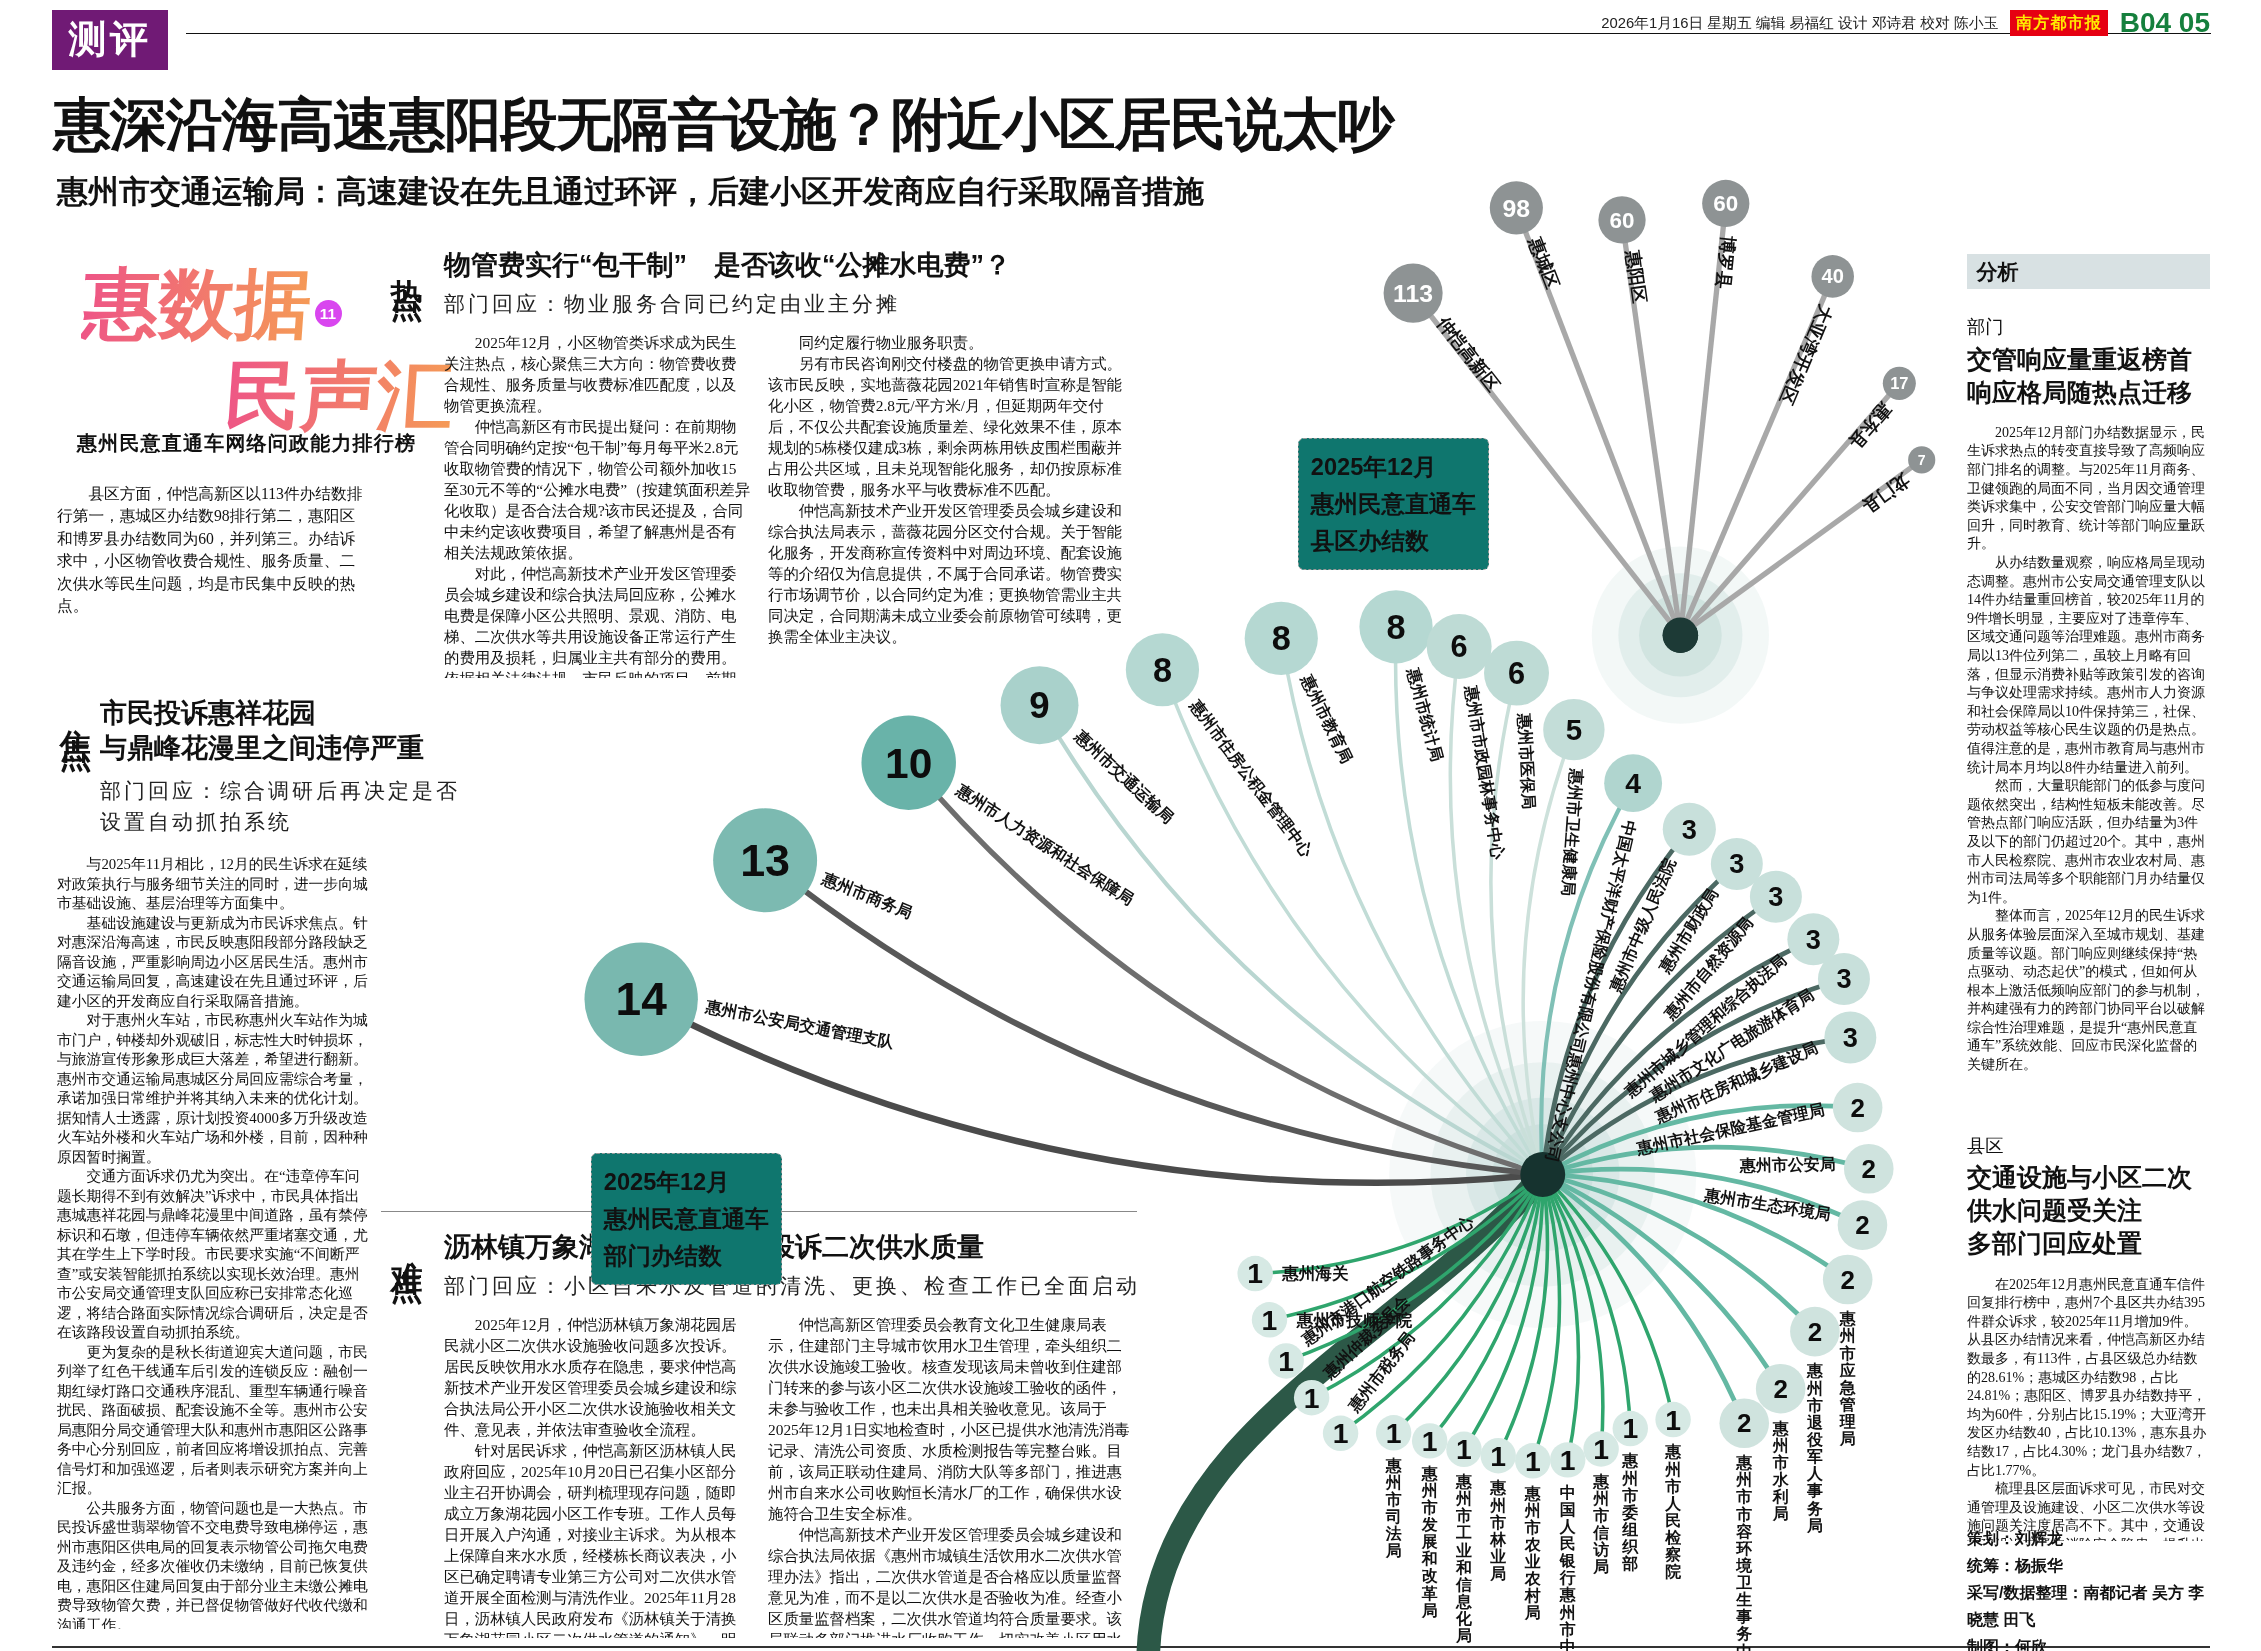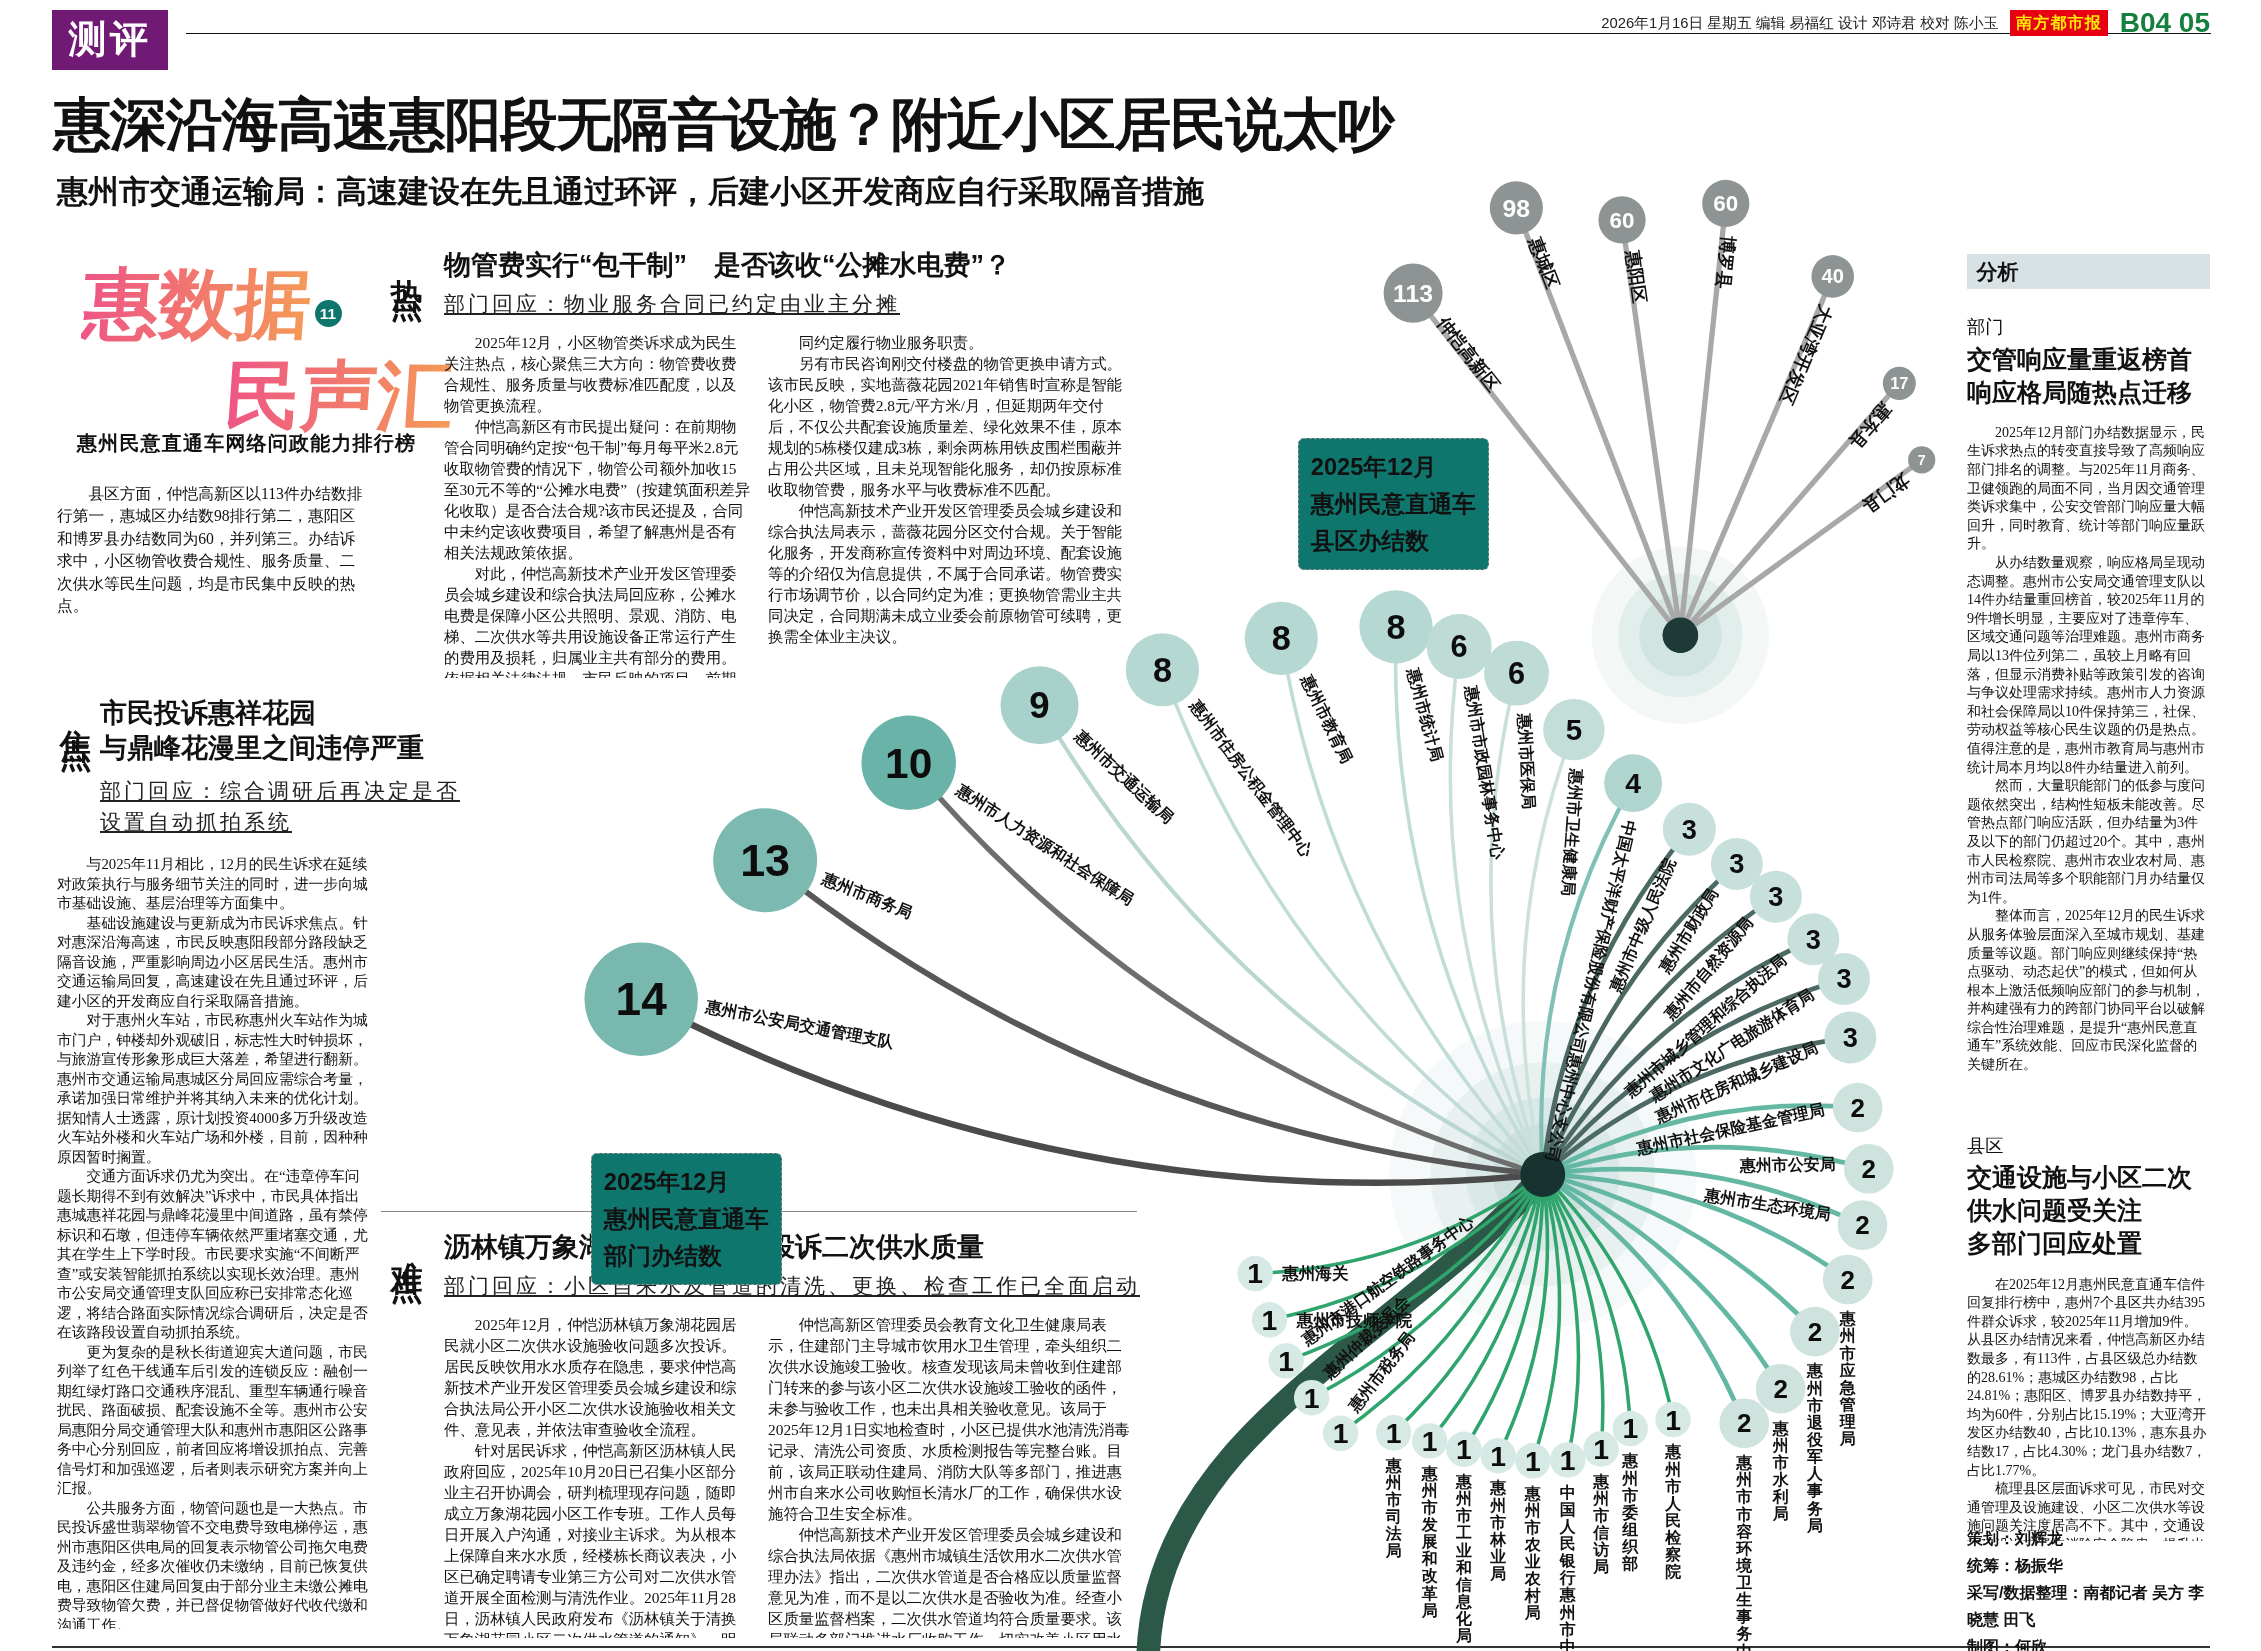--- a/index.html
+++ b/index.html
@@ -19,37 +19,37 @@
   
   .headline{left:54px;top:87px;width:2156px;font:900 57px "Liberation Sans",sans-serif;
             letter-spacing:-1.2px;white-space:nowrap;z-index:2;}
   .deck{left:57px;top:171px;font:700 31px "Liberation Sans",sans-serif;z-index:2;}
   
   .logo{left:83px;top:254px;z-index:2;}
   .logo-l1{font:900 76px "Liberation Sans",sans-serif;
            background:linear-gradient(90deg,#ee5586,#f59a56);
            -webkit-background-clip:text;background-clip:text;color:transparent;
            display:inline-block;transform:skewX(-4deg);}
-  .logo-badge{display:inline-block;width:27px;height:27px;border-radius:50%;background:#0f766e;
+  .logo-badge{display:inline-block;width:27px;height:27px;border-radius:50%;background:#d946ef;
               color:#fff;font:700 15.4px "Liberation Sans",sans-serif;text-align:center;
               line-height:27px;vertical-align:10.6px;margin-left:3.5px;}
   .logo-l2{font:900 76px "Liberation Sans",sans-serif;margin-left:142px;margin-top:-10.6px;
            background:linear-gradient(90deg,#ee5586,#f59a56);
            -webkit-background-clip:text;background-clip:text;color:transparent;
            display:block;width:fit-content;transform:skewX(-4deg);}
   .logo-sub{left:77px;top:430px;font:700 20px "Liberation Sans",sans-serif;letter-spacing:1.2px;z-index:2;}
   .intro{left:57px;top:483px;width:313px;height:220px;overflow:hidden;z-index:2;}
   .intro p,.body p{margin:0;text-indent:2em;}
   .intro p{font:400 15.7px/22.4px "Liberation Serif",serif;}
   
   .vlabel{writing-mode:vertical-rl;text-orientation:upright;z-index:2;
           font:900 32px "Liberation Sans",sans-serif;letter-spacing:8.3px;}
   .sec-title{font:900 27px "Liberation Sans",sans-serif;line-height:35px;white-space:pre-line;z-index:2;}
   .sec-sub{font:400 21px/31px "Liberation Sans",sans-serif;letter-spacing:3px;color:#222;
-           white-space:pre-line;z-index:2;text-decoration:underline;}
+           white-space:pre-line;z-index:2;}
   .body{overflow:hidden;z-index:2;}
   .body p{font:400 15.4px/21px "Liberation Serif",serif;}
   .focus-body p{font:400 14.8px/19.5px "Liberation Serif",serif;}
   .sep-rule{left:381px;top:1211px;width:756px;height:1.2px;background:#888;}
   .bottom-rule{left:52px;top:1646px;width:2158px;height:1.8px;background:#333;}
   
   .an-col{left:1967px;top:254px;width:243px;z-index:2;}
   .an-bar{background:#d8e1e3;font:700 21px "Liberation Sans",sans-serif;padding:3.5px 9.5px;
           box-sizing:border-box;width:100%;}
   .an-flow{height:1252px;overflow:hidden;}

